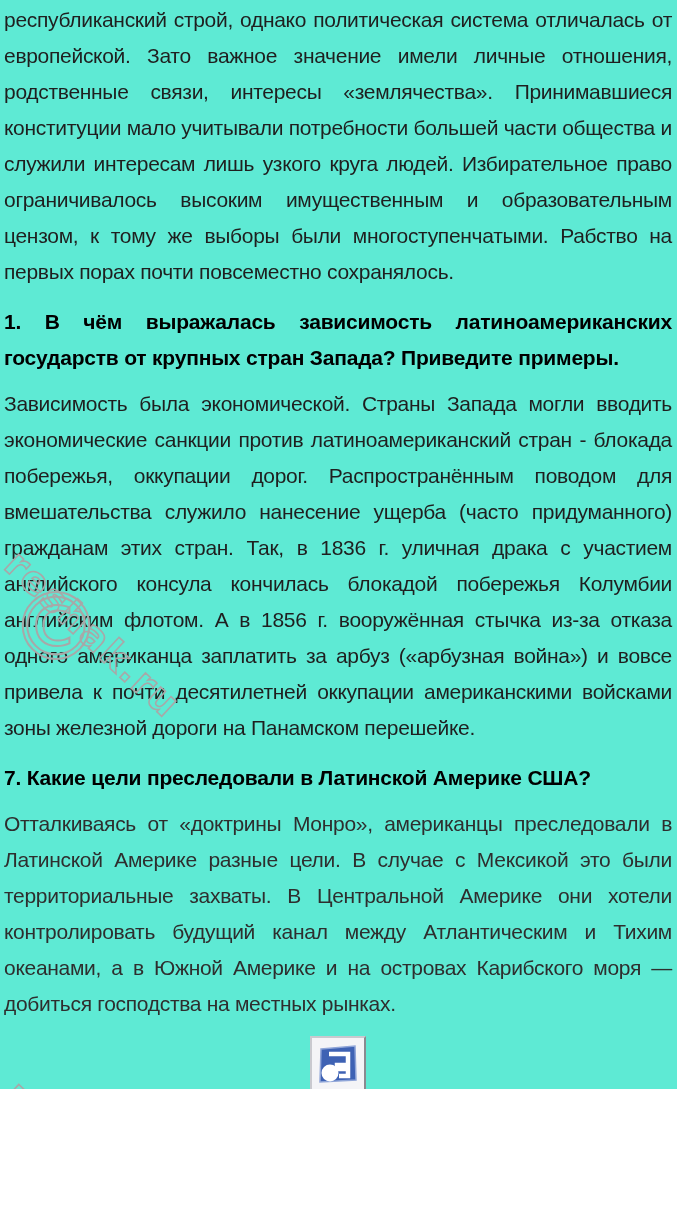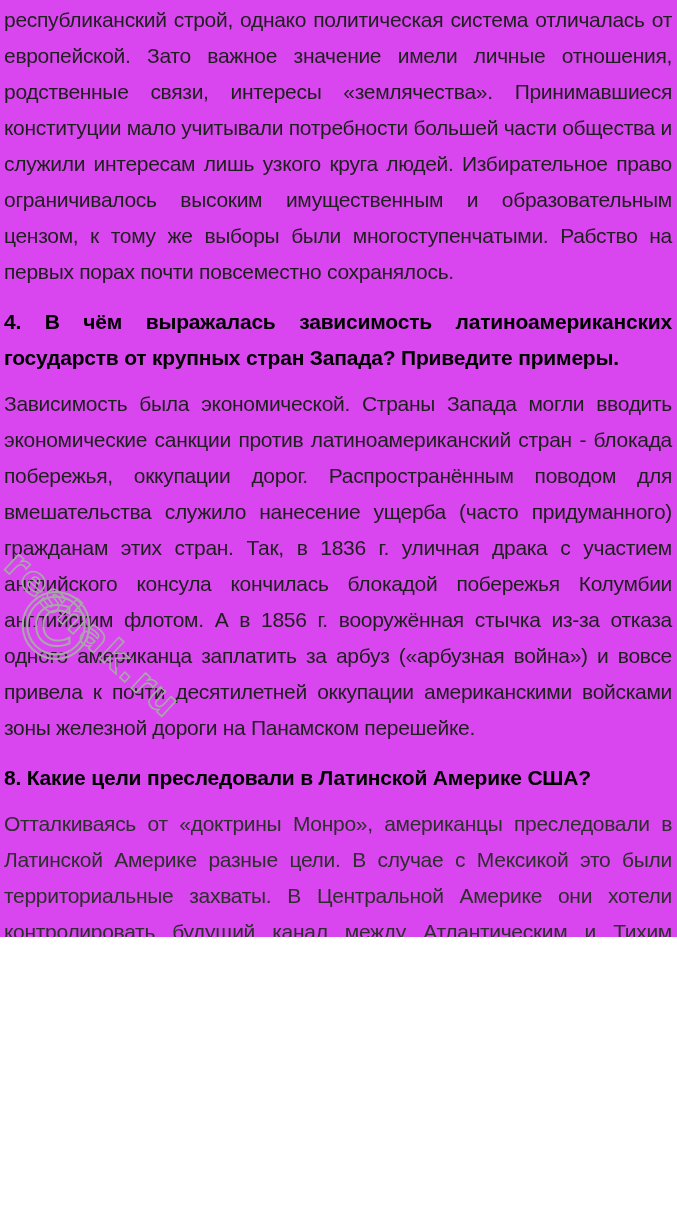--- a/index.html
+++ b/index.html
@@ -1,21 +1,21 @@
 <!DOCTYPE html>
 <html lang="ru"><head>
 <meta charset="utf-8">
 <style>
   html, body { margin: 0; padding: 0; background: #ffffff; }
   .page {
     position: relative;
     width: 677px;
-    height: 937px;
+    height: 1089px;
     margin: 0 auto;
-    background: #d946ef;
+    background: #5eead4;
     overflow: hidden;
     box-sizing: border-box;
     padding: 2px 5px 0 4px;
     font-family: "Liberation Sans", sans-serif;
   }
   .body-text {
     margin: 0 0 14px 0;
     font-size: 21px;
     line-height: 36px;
     letter-spacing: -0.3px;
@@ -90,25 +90,25 @@
     transform-origin: left top;
   }
 </style>
 </head>
 <body>
 
 <div class="page">
 
   <p class="body-text">республиканский строй, однако политическая система отличалась от европейской.  Зато важное значение имели личные отношения, родственные связи, интересы «землячества». Принимавшиеся конституции мало учитывали потребности большей части общества и служили интересам лишь узкого круга людей. Избирательное право ограничивалось высоким имущественным и образовательным цензом, к тому же выборы были многоступенчатыми. Рабство на первых порах почти повсеместно сохранялось.</p>
 
-  <p class="question">4. В чём выражалась зависимость латиноамериканских государств от крупных стран Запада? Приведите примеры.</p>
+  <p class="question">1. В чём выражалась зависимость латиноамериканских государств от крупных стран Запада? Приведите примеры.</p>
 
   <p class="body-text">Зависимость была экономической. Страны Запада могли вводить экономические санкции против латиноамериканский стран - блокада побережья, оккупации дорог.  Распространённым поводом для вмешательства служило нанесение ущерба (часто придуманного) гражданам этих стран. Так, в 1836 г. уличная драка с участием английского консула кончилась блокадой побережья Колумбии английским флотом. А в 1856 г. вооружённая стычка из-за отказа одного американца заплатить за арбуз («арбузная война») и вовсе привела к почти десятилетней оккупации американскими войсками зоны железной дороги на Панамском перешейке.</p>
 
-  <p class="question">8. Какие цели преследовали в Латинской Америке США?</p>
+  <p class="question">7. Какие цели преследовали в Латинской Америке США?</p>
 
   <p class="body-text soft answer4">Отталкиваясь от «доктрины Монро», американцы преследовали в Латинской Америке разные цели. В случае с Мексикой это были территориальные захваты. В Центральной Америке они хотели контролировать будущий канал между Атлантическим и Тихим океанами, а в Южной Америке и на островах Карибского моря — добиться господства на местных рынках.</p>
 
   <div class="img-row">
     <span class="img-frame">
       <svg width="44" height="44" viewBox="0 0 44 44" aria-hidden="true">
         <polygon points="5,7 39,4 40,38 4,40" fill="#3e62b4" stroke="#8fa5d8" stroke-width="1.5"></polygon>
         <path d="M13 12 h19 v11 h-11 v4 h11 v7 h-9" fill="none" stroke="#ffffff" stroke-width="4.5"></path>
         <circle cx="14" cy="31" r="8.5" fill="#ffffff"></circle>
       </svg>

